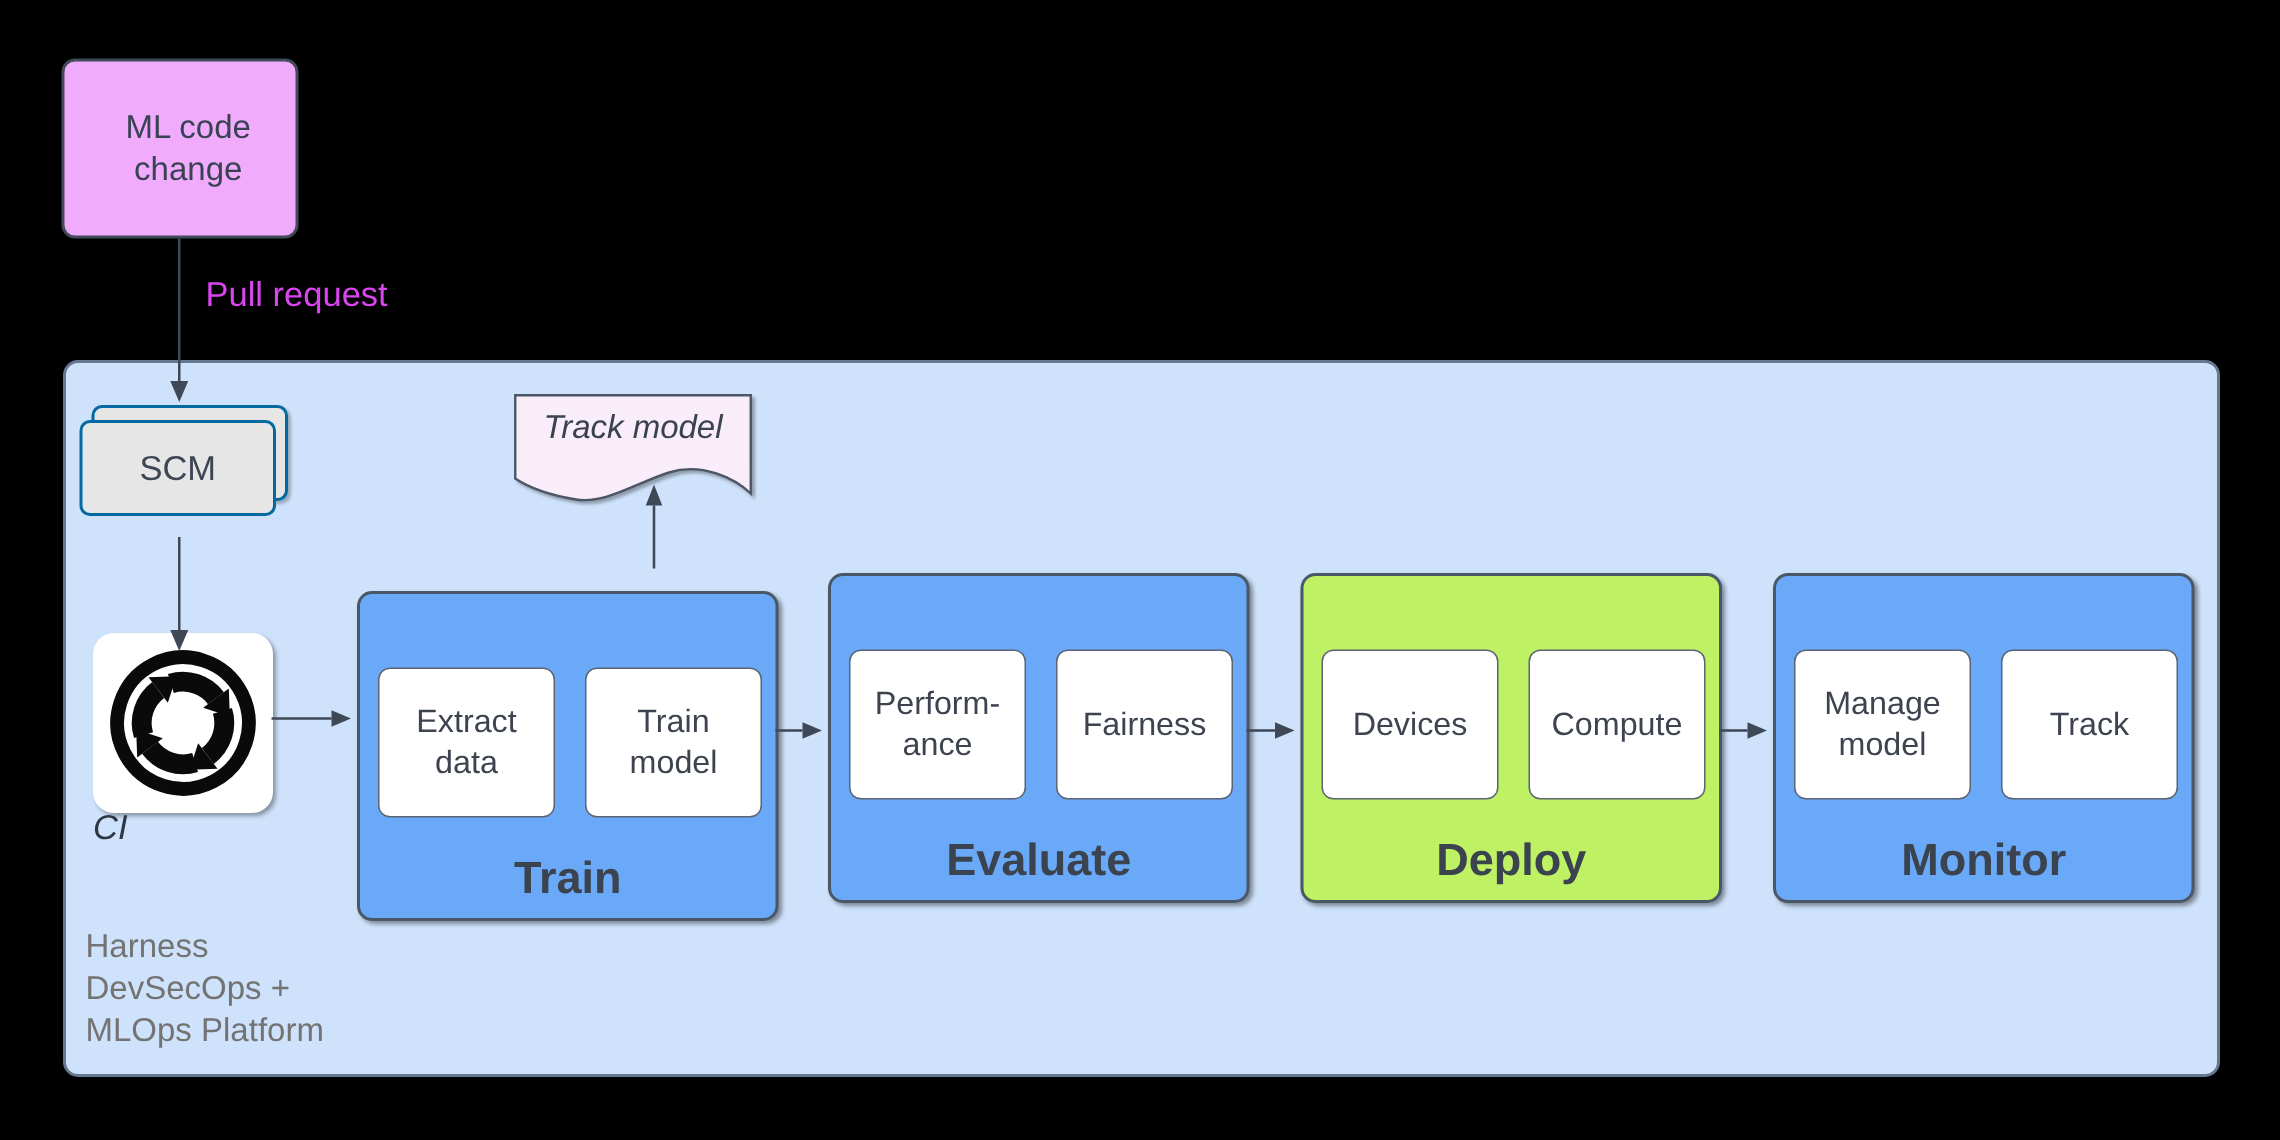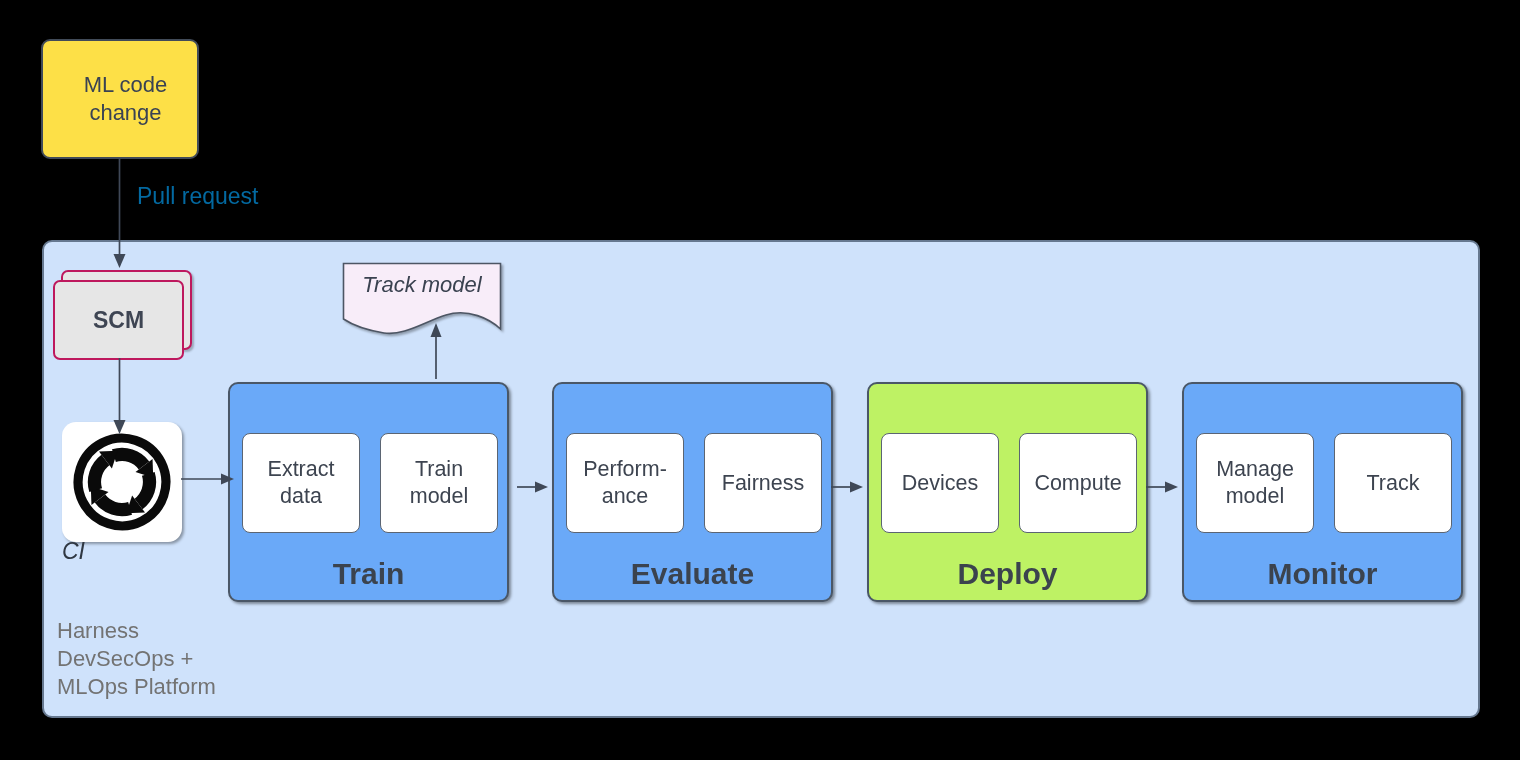--- a/index.html
+++ b/index.html
@@ -11,36 +11,36 @@
   .prewrap{white-space:pre-line;}
   .center-flex{display:flex;align-items:center;justify-content:center;text-align:center;}
 
   
   .ml-box{
     left:41px;top:39px;width:158px;height:120px;box-sizing:border-box;
     border:2px solid #414b59;border-radius:9px;
     font-size:22px;line-height:28px;color:#394253;
     box-shadow:2px 2px 2px rgba(0,0,0,0.45);
   }
-  .pull-label{left:137px;top:183px;font-size:23px;color:#0369a1;}
+  .pull-label{left:137px;top:183px;font-size:23px;color:#d946ef;}
 
   
   .platform{
     left:42px;top:240px;width:1438px;height:478px;box-sizing:border-box;
     border:2px solid #66788f;border-radius:10px;
     box-shadow:3px 3px 3px rgba(0,0,0,0.55);
   }
   .platform-label{
     left:13px;bottom:15px;font-size:22px;line-height:28px;color:#737373;
   }
 
   
   .scm-back,.scm-front{
-    width:131px;height:80px;box-sizing:border-box;
-    border:2px solid #be185d;border-radius:7px;font-weight:bold;
+    width:131px;height:64px;box-sizing:border-box;
+    border:2px solid #0369a1;border-radius:7px;
   }
   .scm-back{left:17px;top:28px;box-shadow:2px 2px 2px rgba(0,0,0,0.25);}
   .scm-front{left:9px;top:38px;font-size:23px;color:#3e4553;}
 
   
   .ci-square{
     left:18px;top:180px;width:120px;height:120px;background:#fff;border-radius:14px;
     box-shadow:2px 2px 3px rgba(0,0,0,0.35);
   }
   .ci-label{left:18px;top:296px;width:120px;font-size:23px;color:#2f3742;font-style:italic;}
@@ -52,21 +52,21 @@
     position:absolute;left:0;top:10px;width:100%;text-align:center;
     font-size:22px;color:#3a4250;
   }
 
   
   .stage{
     top:140px;width:281px;height:220px;box-sizing:border-box;
     border:2px solid #4a5767;border-radius:10px;
     box-shadow:2px 2px 3px rgba(0,0,0,0.4);
   }
-  .stage-train{left:184px;}
+  .stage-train{left:194px;margin-top:12px;}
   .stage-evaluate{left:508px;}
   .stage-deploy{left:823px;}
   .stage-monitor{left:1138px;}
   .chip{
     position:absolute;top:49px;width:118px;height:100px;box-sizing:border-box;
     background:#fff;border:1.5px solid #5b6573;border-radius:8px;
     font-size:21.5px;line-height:27px;color:#3d4450;
   }
   .chip.c1{left:12px;}
   .chip.c2{left:150px;}
@@ -75,21 +75,21 @@
     font-size:30px;line-height:36px;font-weight:bold;color:#3b434e;
   }
 
   .arrow-layer{left:0;top:0;width:1520px;height:760px;pointer-events:none;z-index:50;}
 </style>
 </head>
 <body>
 
 <div class="canvas">
 
-  <div class="abs ml-box center-flex prewrap" style="background-color: #fde047; padding-left: 11px;">ML code
+  <div class="abs ml-box center-flex prewrap" style="background-color: #f0abfc; padding-left: 11px;">ML code
 change</div>
 
   <div class="abs pull-label">Pull request</div>
 
   <div class="abs platform" style="background-color: rgb(207, 226, 251);">
 
     <div class="abs scm-back" style="background-color: rgb(230, 230, 230);"></div>
     <div class="abs scm-front center-flex" style="background-color: rgb(230, 230, 230);">
       <span>SCM</span>
     </div>

